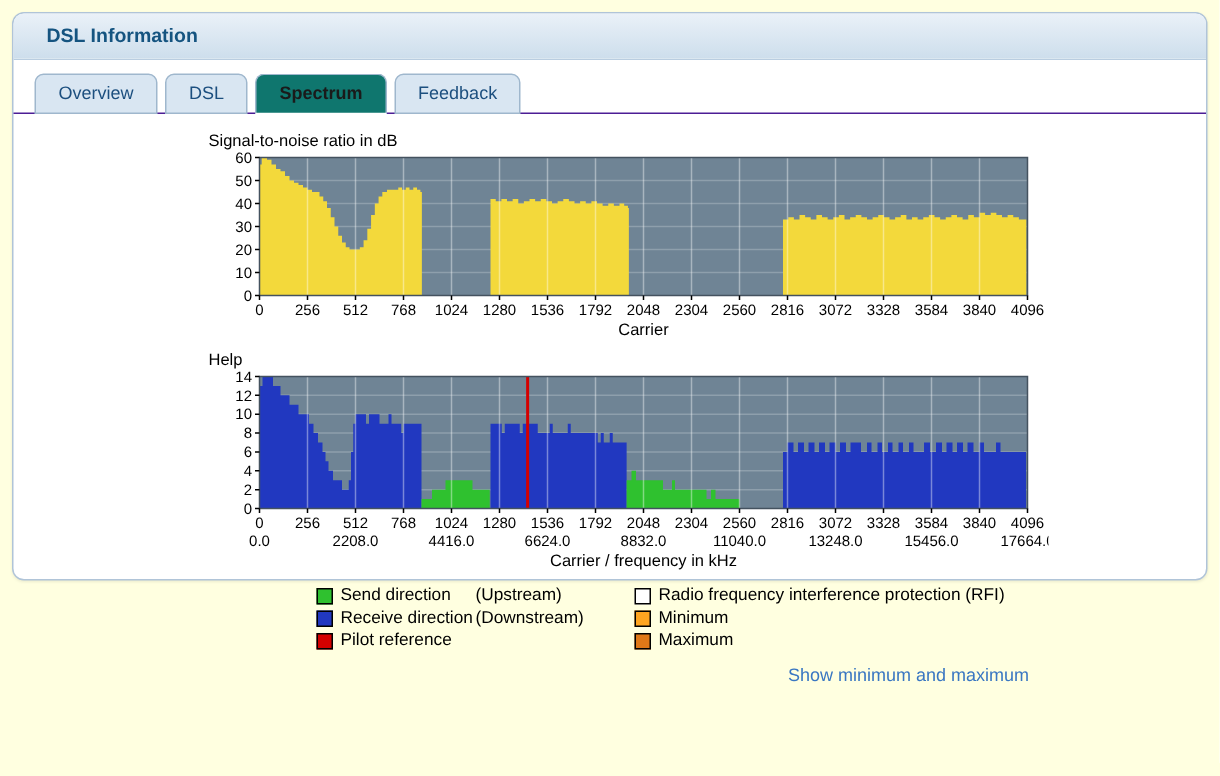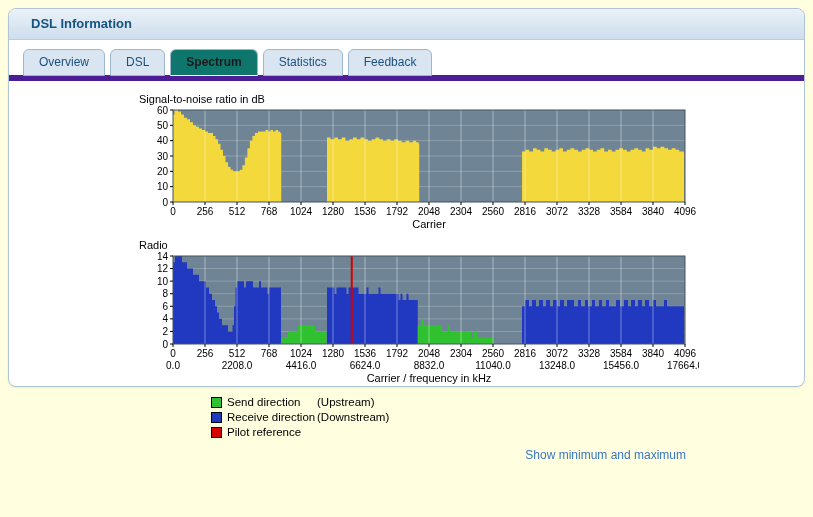--- a/index.html
+++ b/index.html
@@ -20,21 +20,21 @@
     height:30px;line-height:30px;
     border-radius:7px 7px 0 0;
     background:linear-gradient(#eaf1f8,#cddeec);
     border-bottom:1px solid #b9cde0;
     color:#155480;font-size:13px;font-weight:bold;
     padding-left:22px;
   }
   .tabbar{
     display:flex;align-items:flex-end;
     padding:9px 10px 0 14px;
-    border-bottom:6px solid #4c1d95;
+    border-bottom:1px solid #4c1d95;
     text-align:center;
   }
   .tab{
     margin-right:5px;margin-bottom:-1px;
     padding:5px 15px 6px;
     font-size:12px;color:#1c4f7f;
     background:#d9e6f2;
     border:1px solid #9fb7cd;border-bottom:1px solid #9fb7cd;
     border-radius:6px 6px 0 0;
     cursor:pointer;white-space:nowrap;
@@ -81,21 +81,20 @@
 <body>
 
 <div class="panel">
 
   <div class="panel-header">DSL Information</div>
 
   <div class="tabbar">
     <div class="tab">Overview</div>
     <div class="tab">DSL</div>
     <div class="tab active">Spectrum</div>
-    <div class="tab">Statistics</div>
     <div class="tab">Feedback</div>
   </div>
 
   <div class="content">
 
     <div class="chart-wrap">
       <div class="chart-title">Signal-to-noise ratio in dB</div>
       <div class="chart-box"><svg width="562" height="126" font-family="Liberation Sans, sans-serif" font-size="10" fill="#000">
             <rect x="36" y="4" width="512" height="92" fill="#6f8495"></rect>
             <line x1="36" y1="80.66666666666667" x2="548" y2="80.66666666666667" stroke="rgba(255,255,255,0.22)"></line>
@@ -168,21 +167,21 @@
             <text x="516" y="109" text-anchor="middle">3840</text>
             <line x1="548" y1="96" x2="548" y2="99" stroke="#000"></line>
             <text x="548" y="109" text-anchor="middle">4096</text>
             <text x="292" y="122" text-anchor="middle" font-size="11">Carrier</text>
           </svg></div>
     </div>
 
     <div class="chart-gap"></div>
 
     <div class="chart-wrap">
-      <div class="chart-title">Radio</div>
+      <div class="chart-title">Help</div>
       <div class="chart-box"><svg width="562" height="134" font-family="Liberation Sans, sans-serif" font-size="10" fill="#000">
             <rect x="36" y="4" width="512" height="88" fill="#6f8495"></rect>
             <line x1="36" y1="79.42857142857143" x2="548" y2="79.42857142857143" stroke="rgba(255,255,255,0.22)"></line>
             <line x1="36" y1="66.85714285714286" x2="548" y2="66.85714285714286" stroke="rgba(255,255,255,0.22)"></line>
             <line x1="36" y1="54.285714285714285" x2="548" y2="54.285714285714285" stroke="rgba(255,255,255,0.22)"></line>
             <line x1="36" y1="41.714285714285715" x2="548" y2="41.714285714285715" stroke="rgba(255,255,255,0.22)"></line>
             <line x1="36" y1="29.14285714285714" x2="548" y2="29.14285714285714" stroke="rgba(255,255,255,0.22)"></line>
             <line x1="36" y1="16.57142857142857" x2="548" y2="16.57142857142857" stroke="rgba(255,255,255,0.22)"></line>
             <path d="M36,92 L36,10.285714285714278 L38,10.285714285714278 L38,4 L43,4 L43,4 L45,4 L45,10.285714285714278 L48,10.285714285714278 L48,10.285714285714278 L50,10.285714285714278 L50,16.57142857142857 L54,16.57142857142857 L54,16.57142857142857 L56,16.57142857142857 L56,22.85714285714286 L60,22.85714285714286 L60,22.85714285714286 L62,22.85714285714286 L62,29.14285714285714 L67,29.14285714285714 L67,29.14285714285714 L69,29.14285714285714 L69,35.42857142857142 L72,35.42857142857142 L72,41.714285714285715 L75,41.714285714285715 L75,48 L78,48 L78,54.285714285714285 L80,54.285714285714285 L80,60.57142857142857 L82,60.57142857142857 L82,66.85714285714286 L85,66.85714285714286 L85,73.14285714285714 L89,73.14285714285714 L89,73.14285714285714 L91,73.14285714285714 L91,79.42857142857143 L94,79.42857142857143 L94,79.42857142857143 L95.5,79.42857142857143 L95.5,73.14285714285714 L97,73.14285714285714 L97,54.285714285714285 L98.5,54.285714285714285 L98.5,35.42857142857142 L100,35.42857142857142 L100,29.14285714285714 L105,29.14285714285714 L105,29.14285714285714 L107,29.14285714285714 L107,35.42857142857142 L109,35.42857142857142 L109,29.14285714285714 L114,29.14285714285714 L114,29.14285714285714 L116,29.14285714285714 L116,35.42857142857142 L120,35.42857142857142 L120,35.42857142857142 L122,35.42857142857142 L122,29.14285714285714 L124,29.14285714285714 L124,35.42857142857142 L129,35.42857142857142 L129,35.42857142857142 L130.5,35.42857142857142 L130.5,41.714285714285715 L132,41.714285714285715 L132,35.42857142857142 L143,35.42857142857142 L143,35.42857142857142 L144,35.42857142857142 L144,92 L190,92 L190,35.42857142857142 L195.5,35.42857142857142 L195.5,35.42857142857142 L197.5,35.42857142857142 L197.5,41.714285714285715 L199.5,41.714285714285715 L199.5,35.42857142857142 L207.5,35.42857142857142 L207.5,35.42857142857142 L209.5,35.42857142857142 L209.5,41.714285714285715 L211.5,41.714285714285715 L211.5,35.42857142857142 L219.5,35.42857142857142 L219.5,35.42857142857142 L221.5,35.42857142857142 L221.5,41.714285714285715 L227.5,41.714285714285715 L227.5,41.714285714285715 L229.5,41.714285714285715 L229.5,35.42857142857142 L231.5,35.42857142857142 L231.5,41.714285714285715 L239.5,41.714285714285715 L239.5,41.714285714285715 L241.5,41.714285714285715 L241.5,35.42857142857142 L243.5,35.42857142857142 L243.5,41.714285714285715 L259.5,41.714285714285715 L259.5,41.714285714285715 L261.5,41.714285714285715 L261.5,48 L263.5,48 L263.5,41.714285714285715 L265.5,41.714285714285715 L265.5,48 L269.5,48 L269.5,41.714285714285715 L271.5,41.714285714285715 L271.5,48 L279.5,48 L279.5,48 L280.75,48 L280.75,92 L385,92 L385,54.285714285714285 L388,54.285714285714285 L388,48 L392,48 L392,54.285714285714285 L395,54.285714285714285 L395,48 L399,48 L399,54.285714285714285 L402,54.285714285714285 L402,48 L406,48 L406,54.285714285714285 L409,54.285714285714285 L409,48 L413,48 L413,54.285714285714285 L416,54.285714285714285 L416,48 L420,48 L420,54.285714285714285 L423,54.285714285714285 L423,48 L427,48 L427,54.285714285714285 L430,54.285714285714285 L430,48 L434,48 L434,48 L437,48 L437,54.285714285714285 L441,54.285714285714285 L441,48 L444,48 L444,54.285714285714285 L448,54.285714285714285 L448,48 L451,48 L451,54.285714285714285 L455,54.285714285714285 L455,48 L458,48 L458,54.285714285714285 L462,54.285714285714285 L462,48 L465,48 L465,54.285714285714285 L469,54.285714285714285 L469,48 L472,48 L472,54.285714285714285 L476,54.285714285714285 L476,54.285714285714285 L479,54.285714285714285 L479,48 L483,48 L483,54.285714285714285 L487,54.285714285714285 L487,48 L491,48 L491,54.285714285714285 L494,54.285714285714285 L494,48 L498,48 L498,54.285714285714285 L501,54.285714285714285 L501,48 L505,48 L505,54.285714285714285 L508,54.285714285714285 L508,48 L512,48 L512,54.285714285714285 L516,54.285714285714285 L516,48 L519,48 L519,54.285714285714285 L523,54.285714285714285 L523,54.285714285714285 L527,54.285714285714285 L527,48 L530,48 L530,54.285714285714285 L534,54.285714285714285 L534,54.285714285714285 L538,54.285714285714285 L538,54.285714285714285 L542,54.285714285714285 L542,54.285714285714285 L546,54.285714285714285 L546,54.285714285714285 L547,54.285714285714285 L547,92 L547,92 Z" fill="#2138c0"></path>
             <path d="M144,92 L144,85.71428571428571 L148,85.71428571428571 L148,85.71428571428571 L151,85.71428571428571 L151,79.42857142857143 L157,79.42857142857143 L157,79.42857142857143 L160,79.42857142857143 L160,73.14285714285714 L166,73.14285714285714 L166,73.14285714285714 L169,73.14285714285714 L169,73.14285714285714 L172,73.14285714285714 L172,73.14285714285714 L175,73.14285714285714 L175,73.14285714285714 L178,73.14285714285714 L178,79.42857142857143 L184,79.42857142857143 L184,79.42857142857143 L188,79.42857142857143 L188,79.42857142857143 L189.5,79.42857142857143 L189.5,92 L280.75,92 L280.75,73.14285714285714 L284,73.14285714285714 L284,66.85714285714286 L287,66.85714285714286 L287,73.14285714285714 L293,73.14285714285714 L293,73.14285714285714 L296,73.14285714285714 L296,73.14285714285714 L299,73.14285714285714 L299,73.14285714285714 L302,73.14285714285714 L302,73.14285714285714 L305,73.14285714285714 L305,79.42857142857143 L311,79.42857142857143 L311,73.14285714285714 L313,73.14285714285714 L313,79.42857142857143 L319,79.42857142857143 L319,79.42857142857143 L325,79.42857142857143 L325,79.42857142857143 L328,79.42857142857143 L328,79.42857142857143 L331,79.42857142857143 L331,79.42857142857143 L334,79.42857142857143 L334,85.71428571428571 L337,85.71428571428571 L337,79.42857142857143 L340,79.42857142857143 L340,85.71428571428571 L346,85.71428571428571 L346,85.71428571428571 L352,85.71428571428571 L352,85.71428571428571 L355.5,85.71428571428571 L355.5,85.71428571428571 L356,85.71428571428571 L356,92 L356,92 Z" fill="#2fc12f"></path>
@@ -276,20 +275,34 @@
         <div class="legend-item">
           <span class="swatch" style="background: rgb(33, 56, 192);"></span>
           <span class="lg-main">Receive direction</span>
           <span>(Downstream)</span>
         </div>
         <div class="legend-item">
           <span class="swatch" style="background: rgb(212, 0, 0);"></span>
           <span class="lg-main">Pilot reference</span>
         </div>
       </div>
+      <div class="legend-col">
+        <div class="legend-item">
+          <span class="swatch" style="background: rgb(255, 255, 255);"></span>
+          <span>Radio frequency interference protection (RFI)</span>
+        </div>
+        <div class="legend-item">
+          <span class="swatch" style="background: rgb(255, 165, 32);"></span>
+          <span>Minimum</span>
+        </div>
+        <div class="legend-item">
+          <span class="swatch" style="background: rgb(224, 120, 24);"></span>
+          <span>Maximum</span>
+        </div>
+      </div>
     </div>
 
     <div class="link-row">
       <a class="link" href="#">Show minimum and maximum</a>
     </div>
 
   </div>
 
 
 </div>

